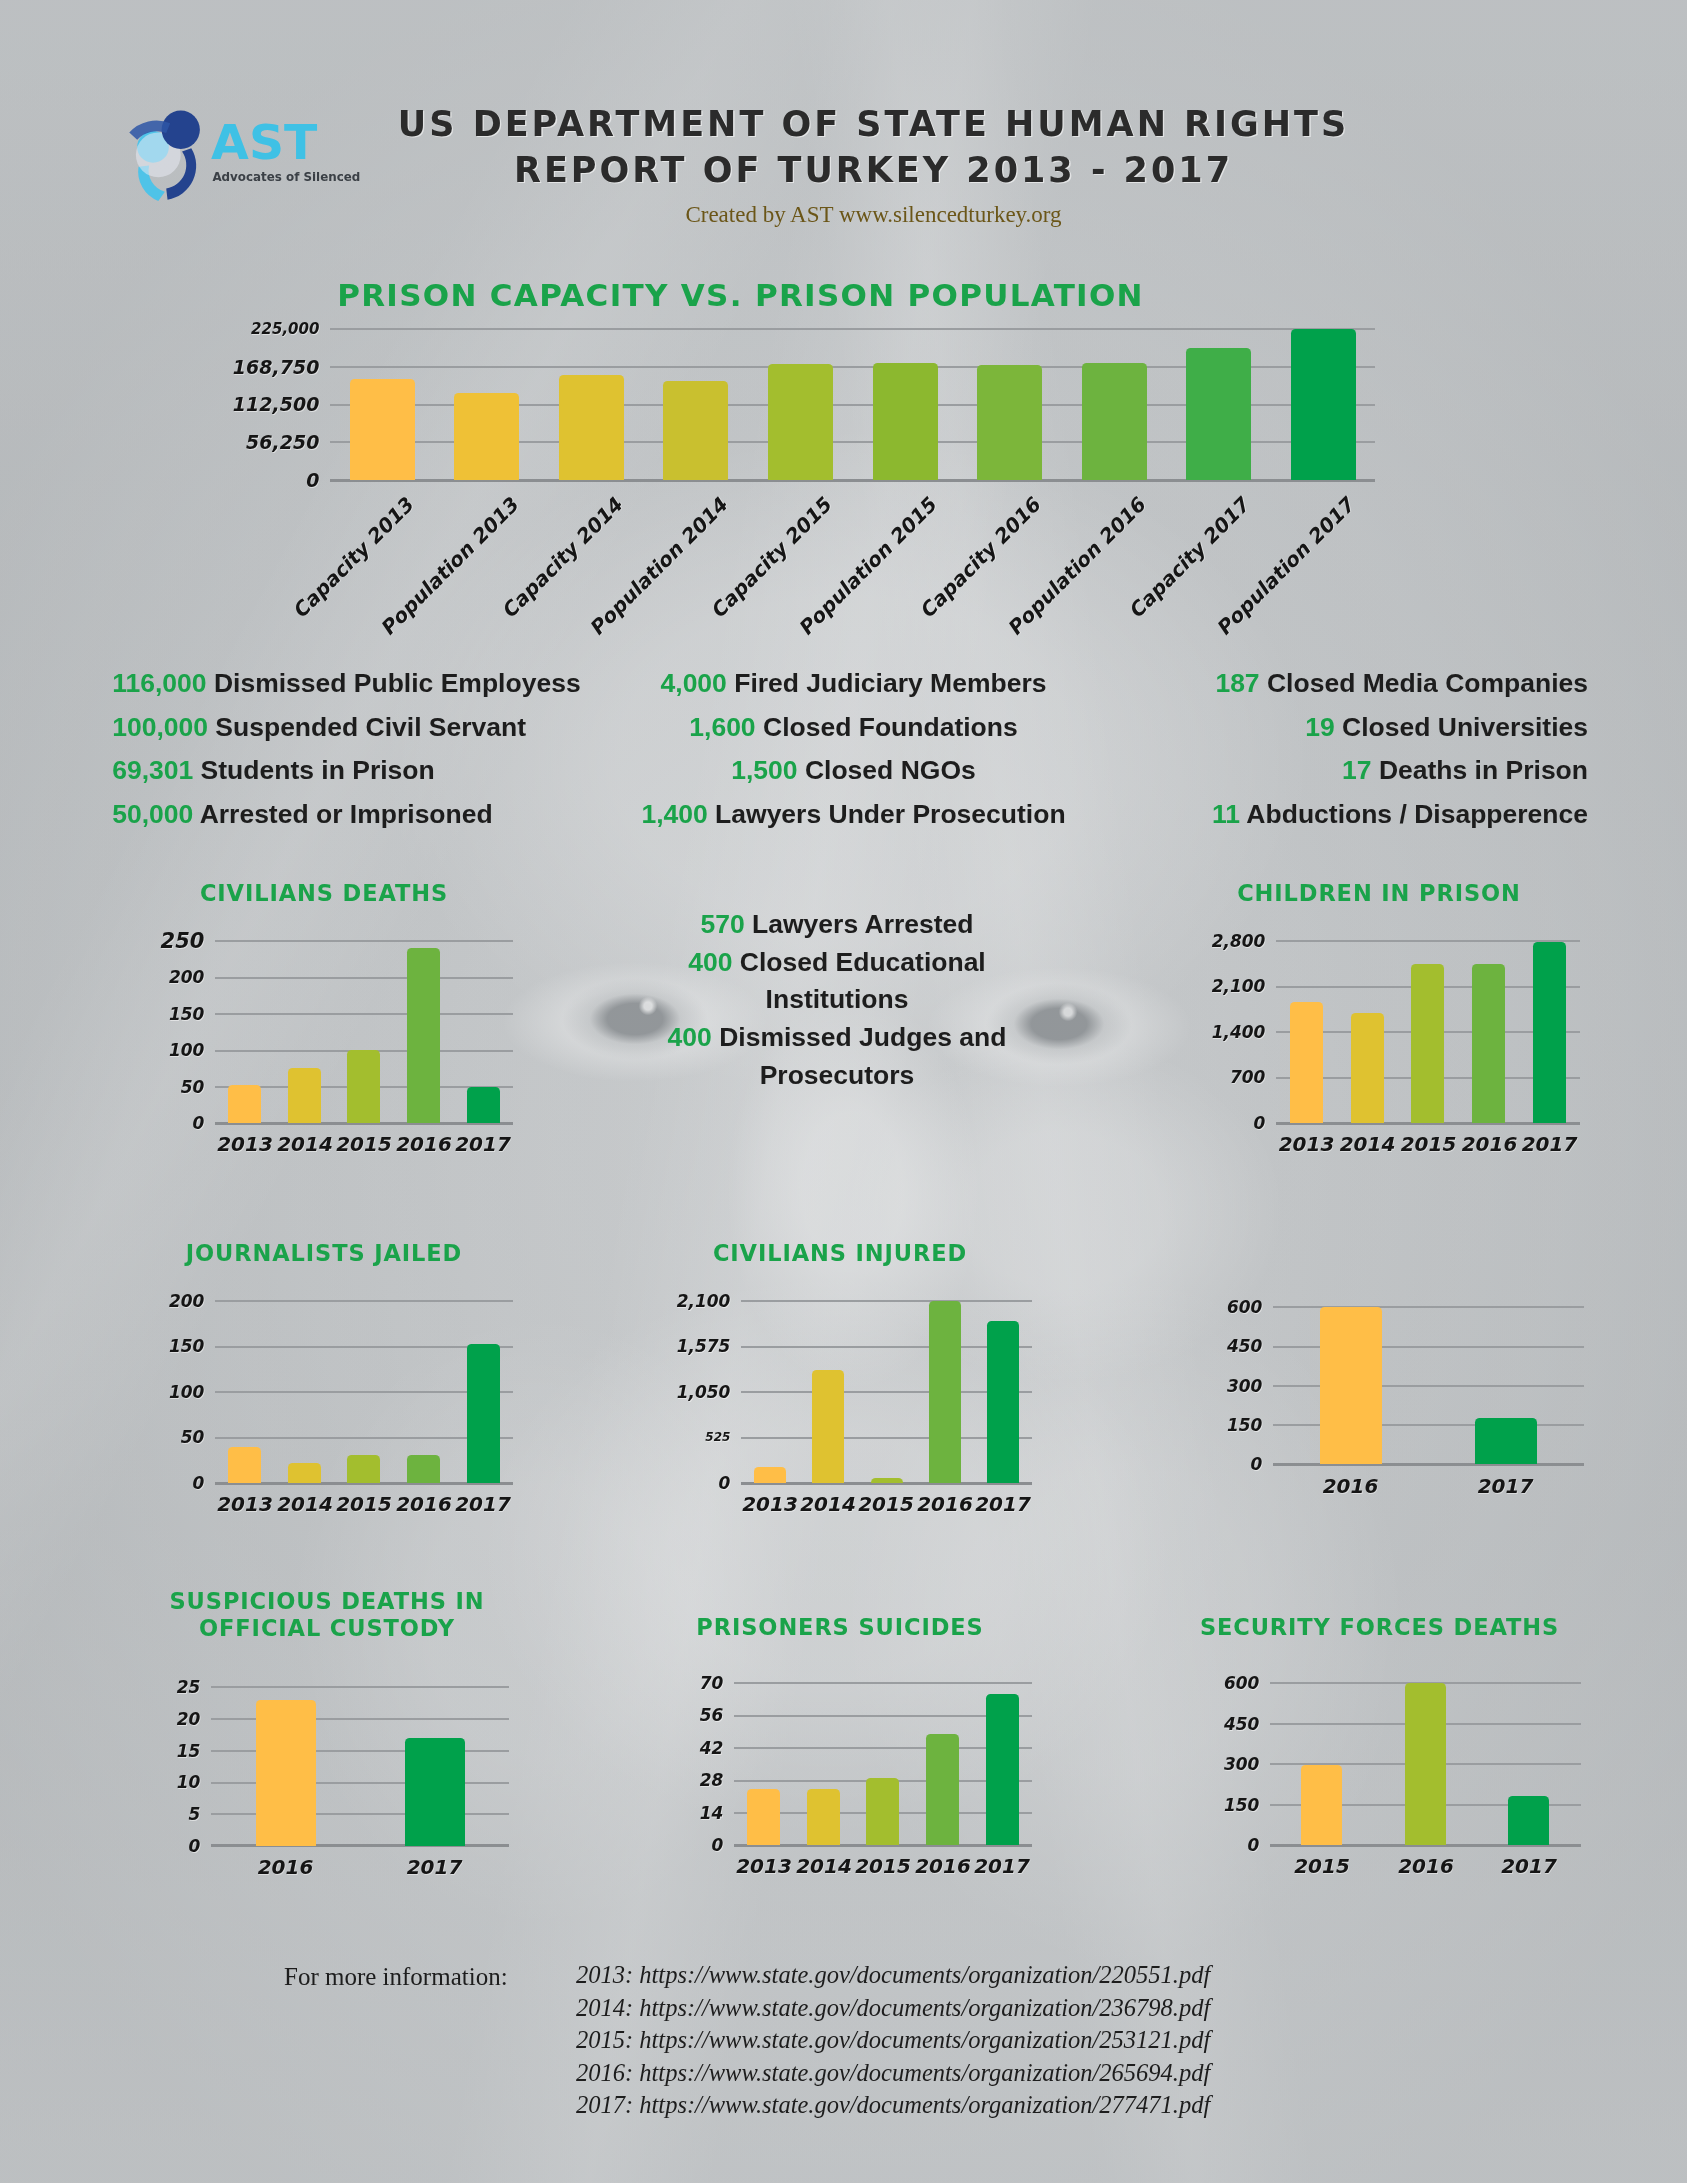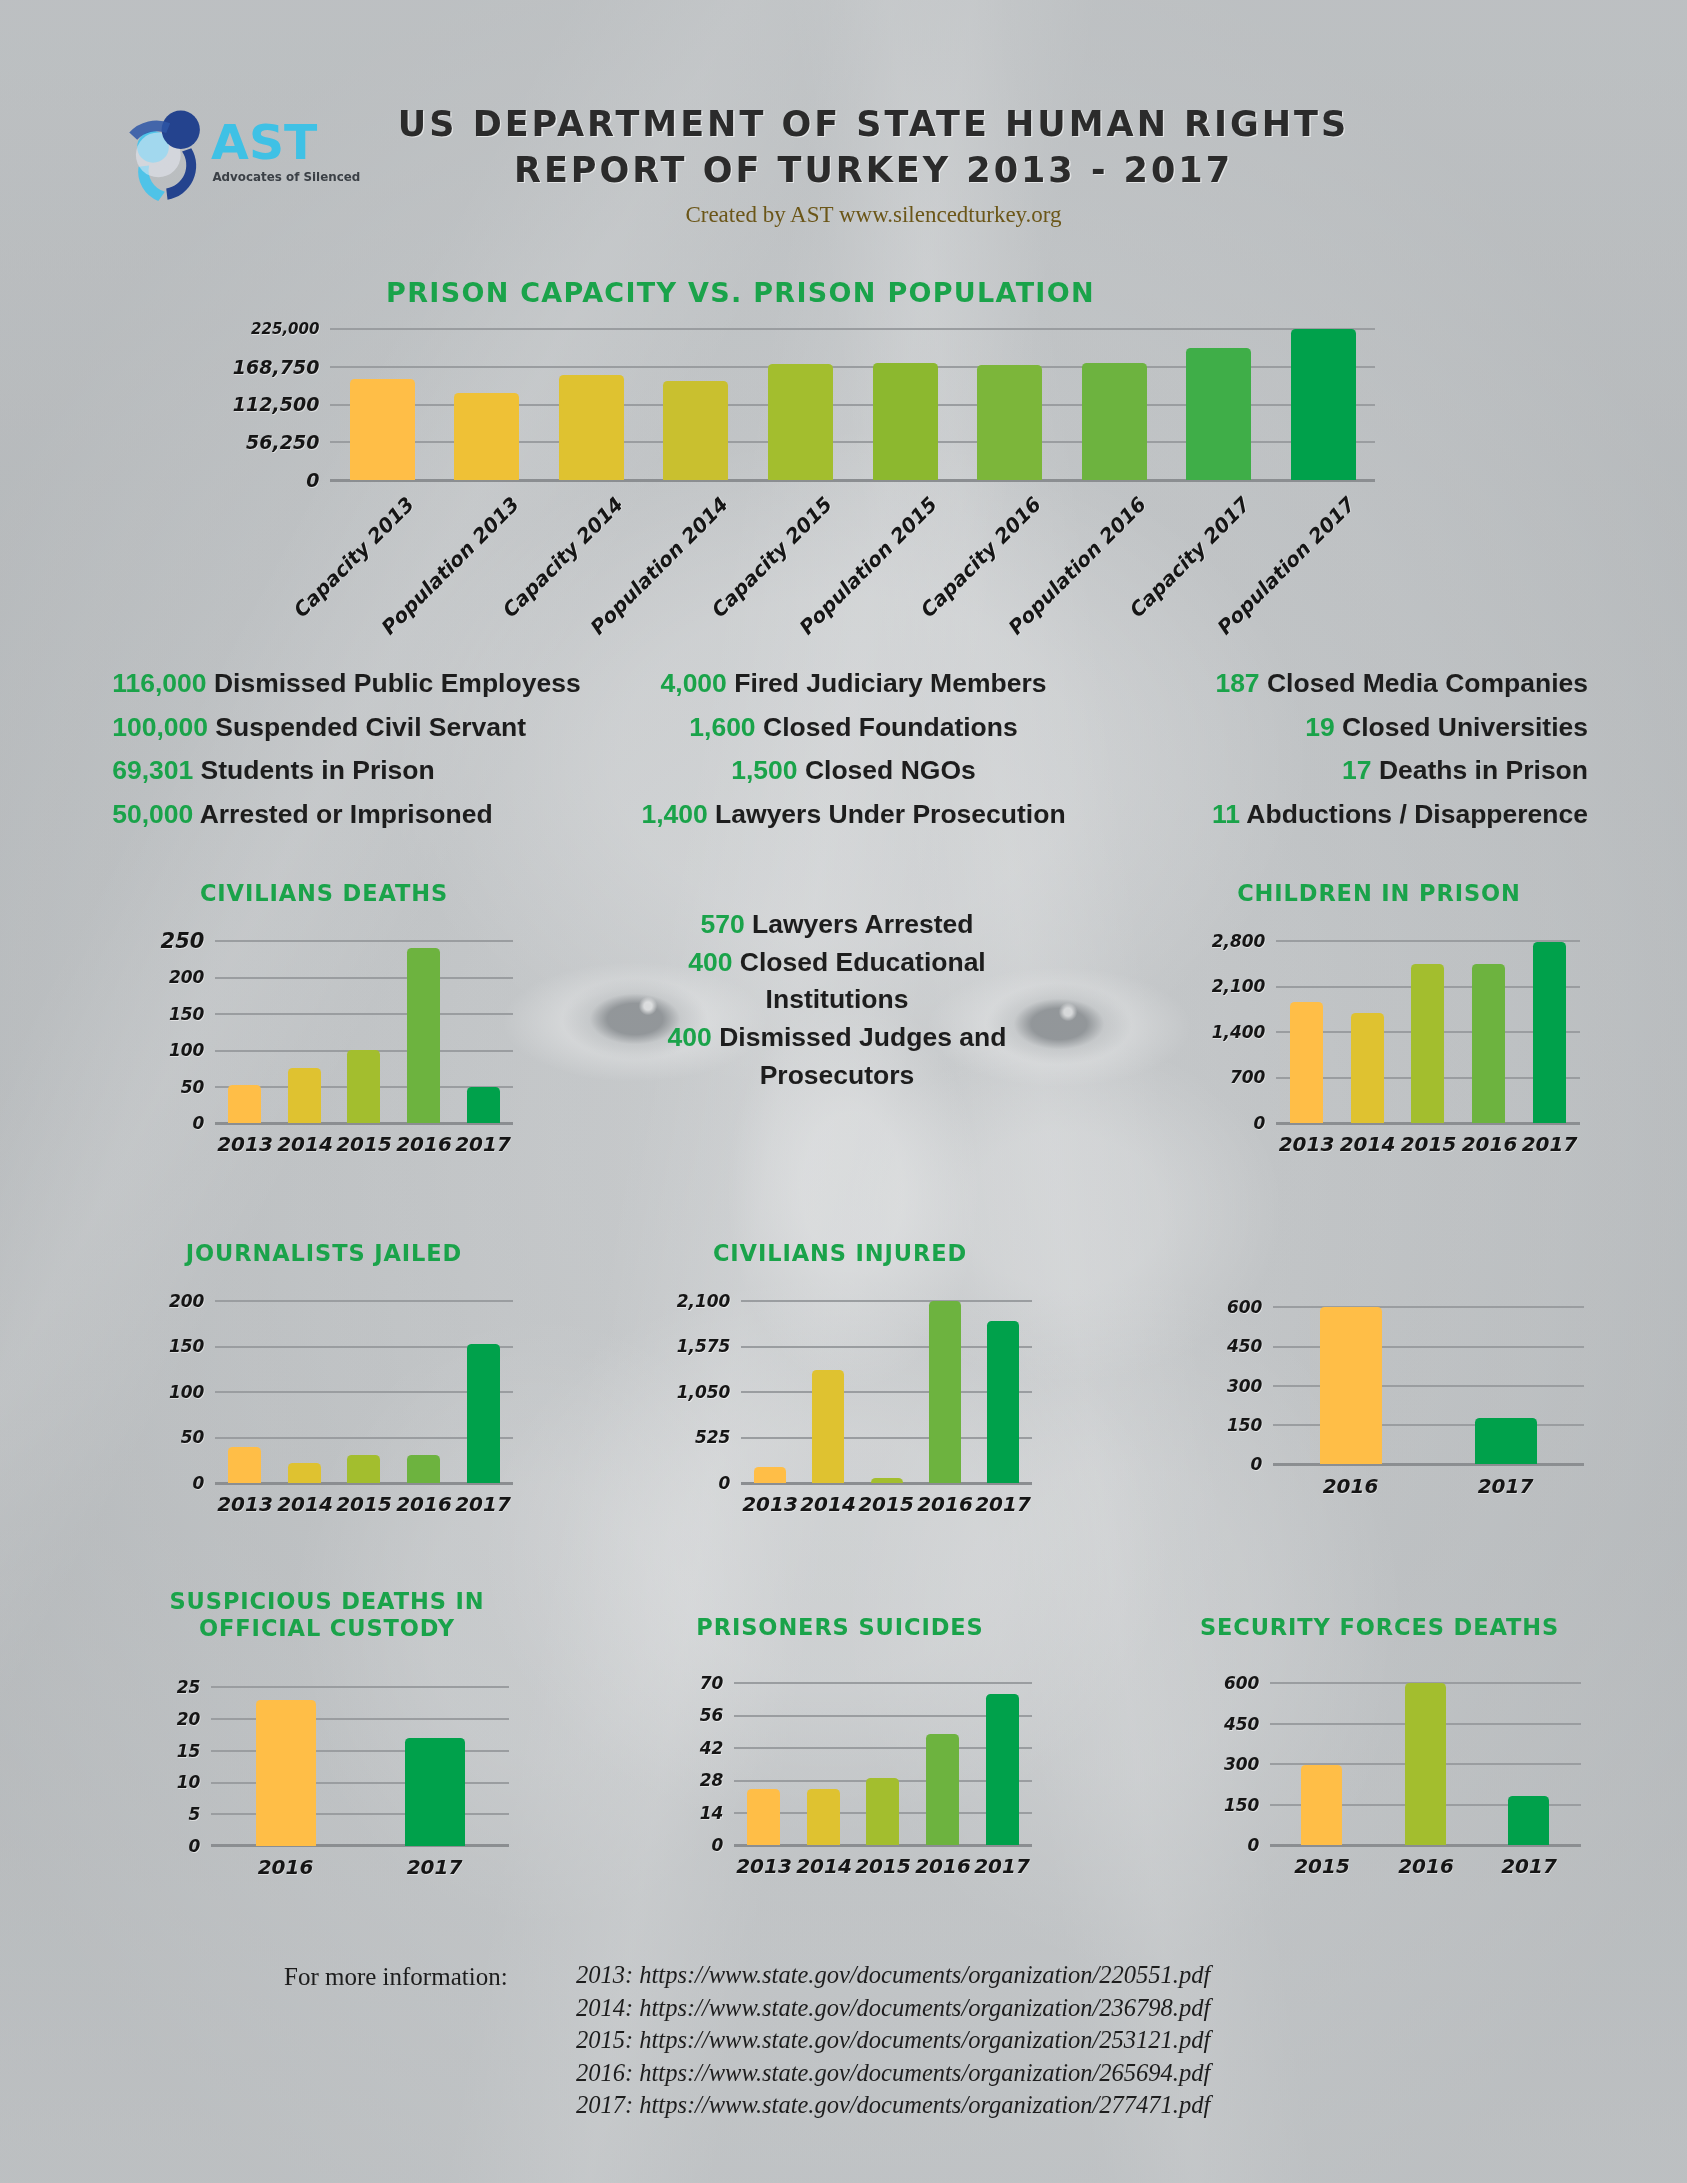--- a/index.html
+++ b/index.html
@@ -58,21 +58,21 @@
   }
   #credit{
     position:absolute; left:344px; top:109px; width:1059px; text-align:center;
     font-family:"Liberation Serif", serif; font-size:23px; color:#6b5618;
   }
 
   
   #main-chart{ position:absolute; left:112px; top:277px; width:1482px; height:351px; }
   #main-chart .chart-title{
     position:absolute; left:0; top:0; width:1257px; text-align:center;
-    font-family:"DejaVu Sans", sans-serif; font-weight:bold; font-size:27px;
+    font-family:"DejaVu Sans", sans-serif; font-weight:bold; font-size:31px;
     letter-spacing:1.3px; color:#1aa34a;
   }
   .plot{ position:absolute; }
   .ylab{
     position:absolute; right:100%; transform:translateY(-50%);
     font-family:"DejaVu Sans", sans-serif; font-style:italic; font-weight:bold;
     color:#151515; white-space:nowrap; padding-right:10.6px;
     text-shadow:0.7px 0.7px 0 rgba(255,255,255,.5);
   }
   .gridline{ position:absolute; left:0; height:2px; background:#9a9da0; }
@@ -297,21 +297,21 @@
         <div class="xlab" style="font-size: 20px; left: 238px; width: 60px; text-align: center; top: 191px;">2017</div>
       </div>
   </div>
 
   <div class="subchart" style="left:635px; top:1240px; width:410px; height:311px;">
     <div class="subtitle">CIVILIANS INJURED</div>
     <div class="plot" style="left:106px; top:61px; width:291px; height:182px;">
         <div class="axisline" style="top: 181px; width: 291px;"></div>
         <div class="ylab" style="top: 182px; font-size: 17px;">0</div>
         <div class="gridline" style="top: 136px; width: 291px;"></div>
-        <div class="ylab" style="top: 136px; font-size: 17px;">525</div>
+        <div class="ylab" style="top: 136px; font-size: 12px;">525</div>
         <div class="gridline" style="top: 90px; width: 291px;"></div>
         <div class="ylab" style="top: 91px; font-size: 17px;">1,050</div>
         <div class="gridline" style="top: 45px; width: 291px;"></div>
         <div class="ylab" style="top: 45px; font-size: 17px;">1,575</div>
         <div class="gridline" style="top: -0.7px; width: 291px;"></div>
         <div class="ylab" style="top: 0px; font-size: 17px;">2,100</div>
         <div class="bar" title="2013: 180" style="left: 13px; width: 32px; height: 15.6px; background: rgb(255, 190, 71);"></div>
         <div class="xlab" style="font-size: 20px; left: 0px; width: 58px; text-align: center; top: 191px;">2013</div>
         <div class="bar" title="2014: 1300" style="left: 71px; width: 32px; height: 113px; background: rgb(223, 194, 48);"></div>
         <div class="xlab" style="font-size: 20px; left: 58px; width: 58px; text-align: center; top: 191px;">2014</div>

